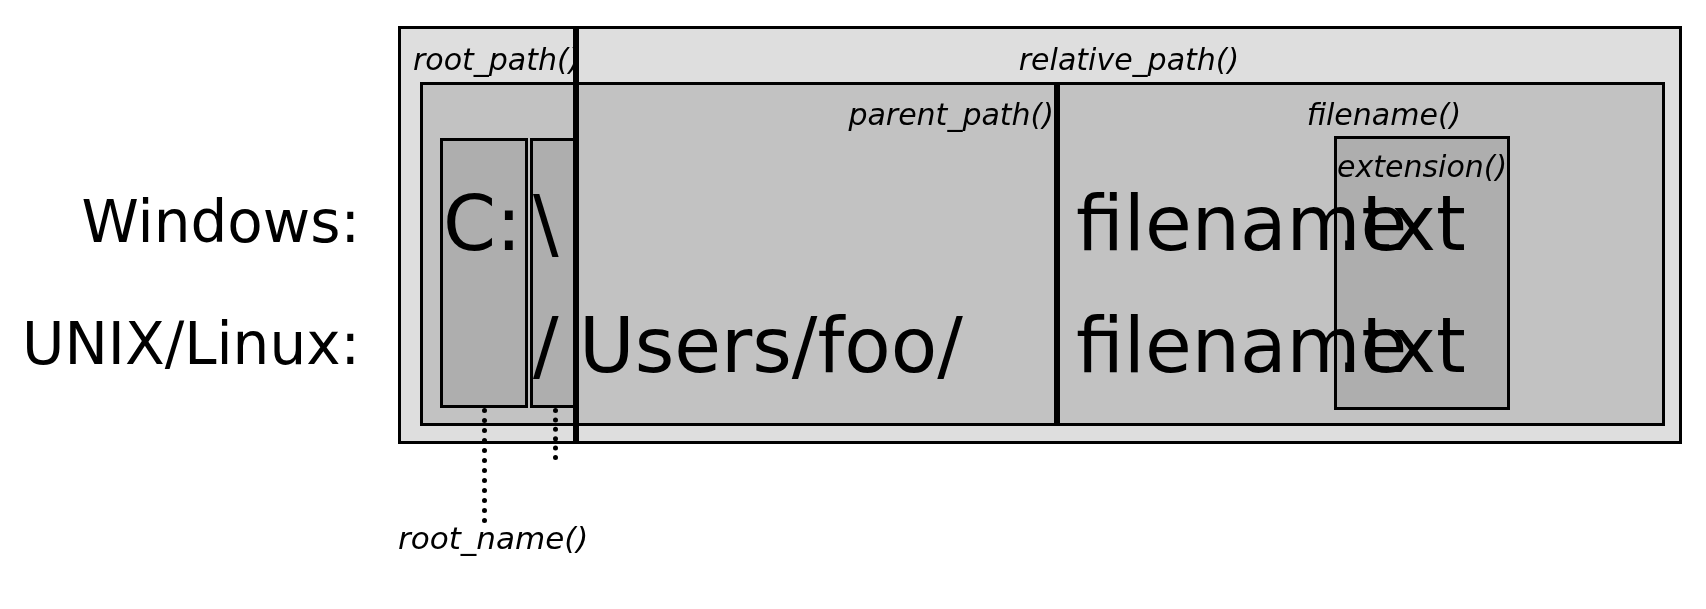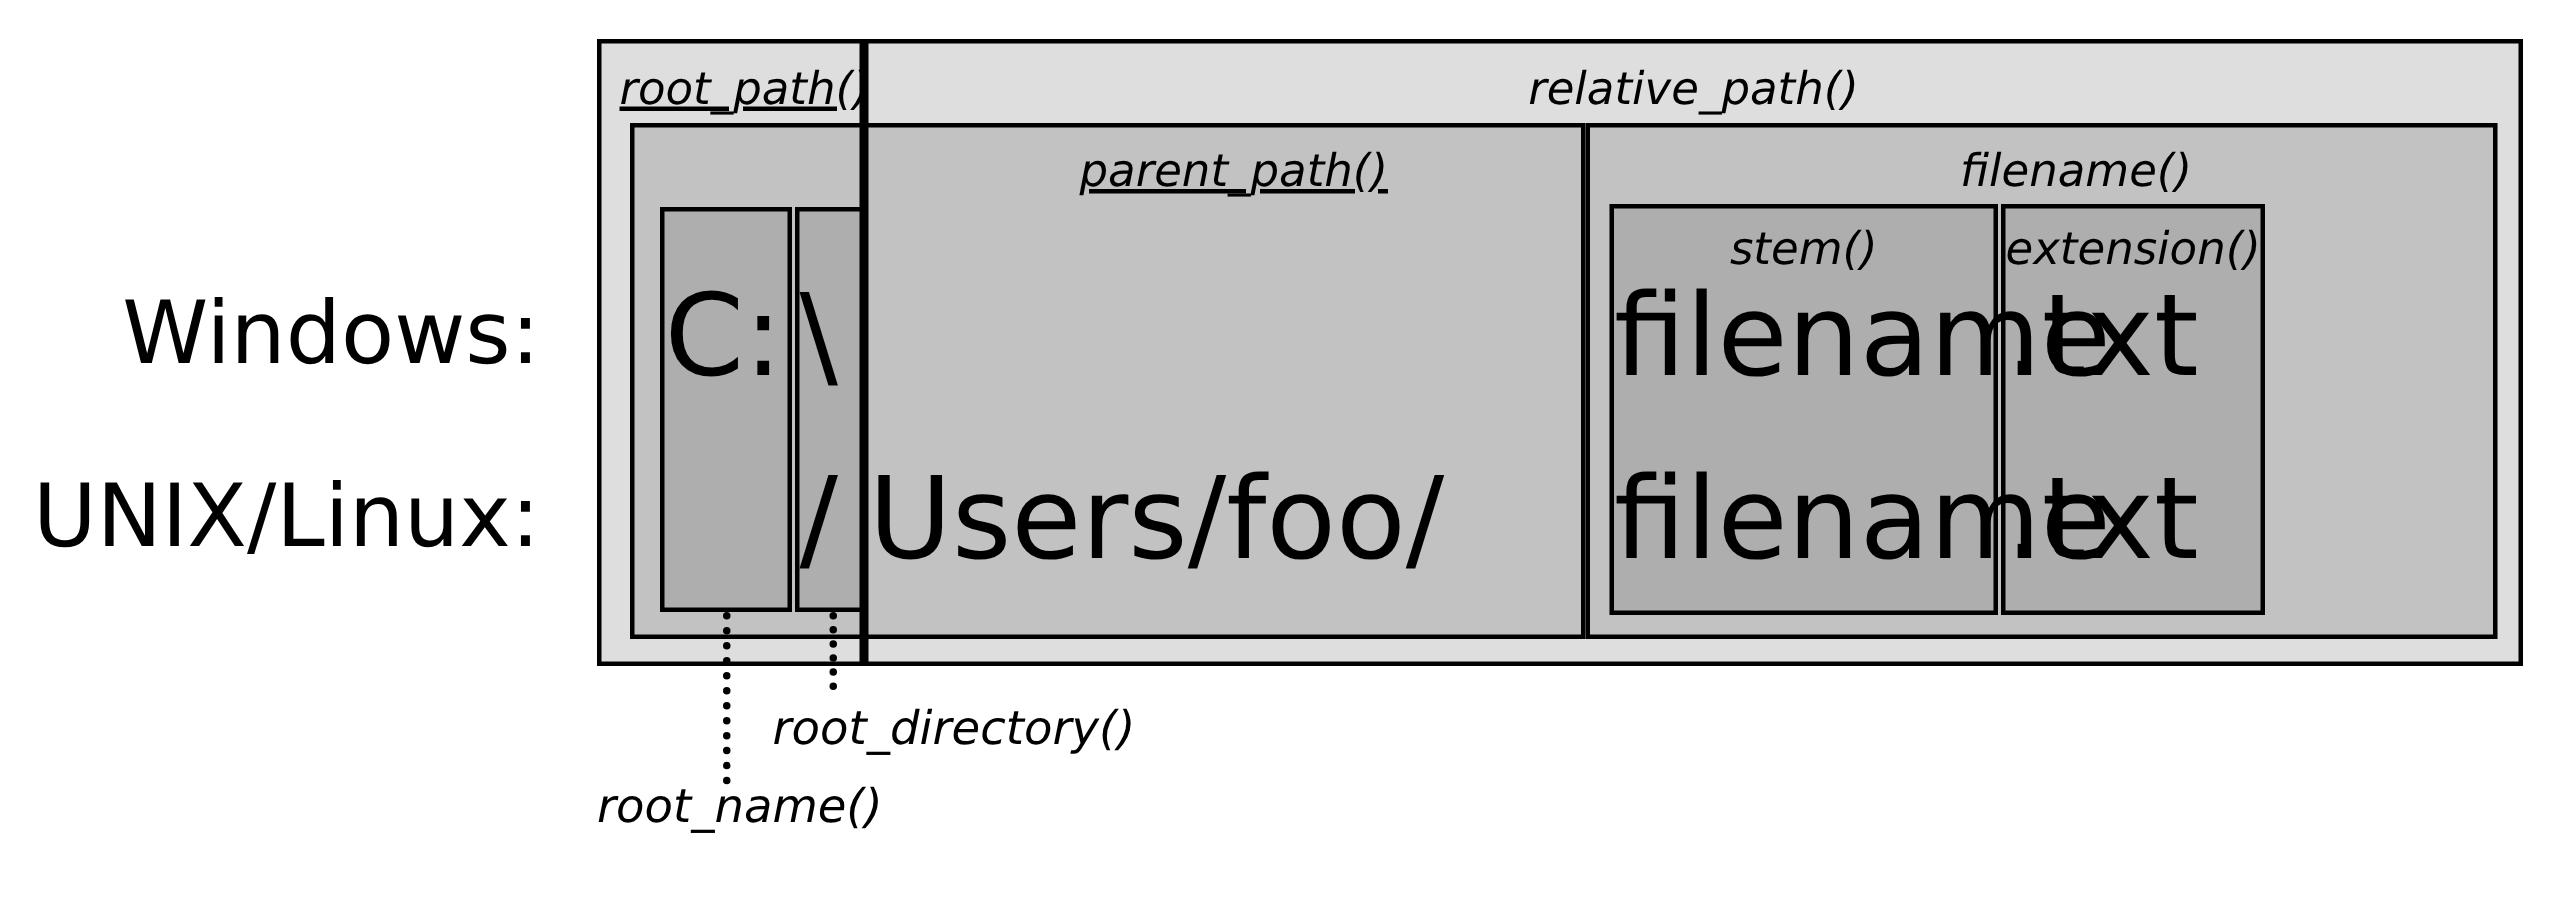--- a/index.html
+++ b/index.html
@@ -35,21 +35,21 @@
   .caption{
     position:absolute;
     left:0;right:0;
     font-style:italic;
     font-size:30px;
     color:#000;
     text-align:center;
     white-space:nowrap;
     pointer-events:none;
   }
-  .caption.left{text-align:center;padding-left:12px;text-decoration:underline;}
+  .caption.left{text-align:right;padding-left:12px;}
 
   
   .seg{
     position:absolute;
     font-size:76px;
     color:#000;
     white-space:pre;
     line-height:1;
   }
   .seg.r1{top:186px;}
@@ -94,23 +94,20 @@
   </div>
 
   <div class="box lv2" id="filename-box" style="left:1057px;top:82px;width:608px;height:344px;">
     <div class="caption" style="top:12px;padding-left:46px;">filename()</div>
   </div>
 
   <div class="box lv3" id="root-name-box" style="left:440px;top:138px;width:88px;height:270px;"></div>
 
   <div class="box lv3" id="root-directory-box" style="left:530px;top:138px;width:46px;height:270px;"></div>
 
-  <div class="box lv3" id="stem-box" style="left:1073px;top:136px;width:259px;height:274px;">
-    <div class="caption" style="top:10px;">stem()</div>
-  </div>
 
   <div class="box lv3" id="extension-box" style="left:1334px;top:136px;width:176px;height:274px;">
     <div class="caption" style="top:10px;">extension()</div>
   </div>
 
   <div class="seg r1 l" style="left:443px;">C:</div>
 
   <div class="seg r1 l" style="left:533px;">\</div>
 
 
@@ -125,15 +122,14 @@
   <div class="seg r2 l" style="left:579px;">Users/foo/</div>
 
   <div class="seg r2 l" style="left:1076px;">filename</div>
 
   <div class="seg r2 l" style="left:1337px;">.txt</div>
 
   <div class="leader" style="left:482px;top:408px;height:115px;"></div>
   <div class="note" style="left:398px;top:520px;">root_name()</div>
 
   <div class="leader" style="left:553px;top:408px;height:52px;"></div>
-  <div class="note" style="left:515px;top:468px;">root_directory()</div>
 
 </div>
 
 </body></html>

